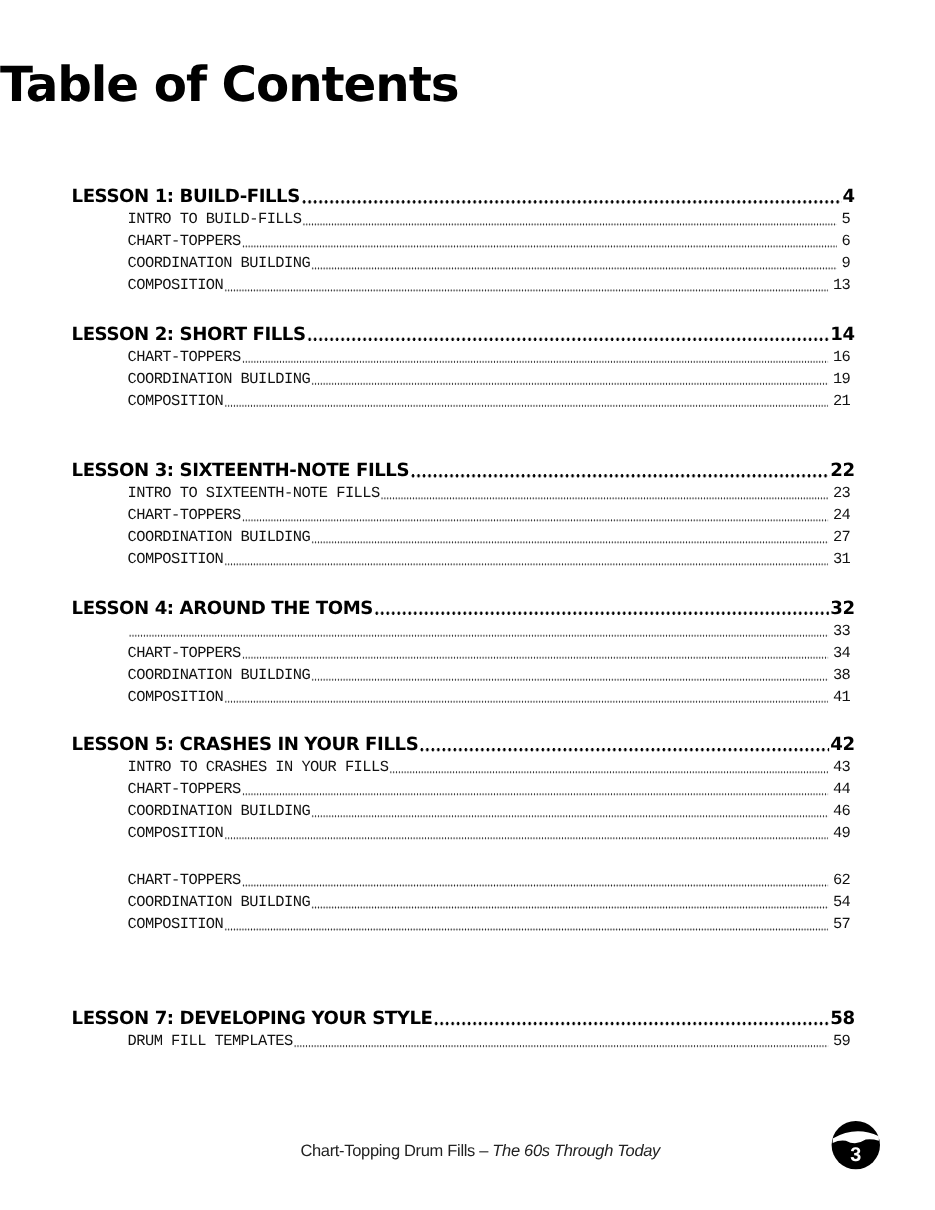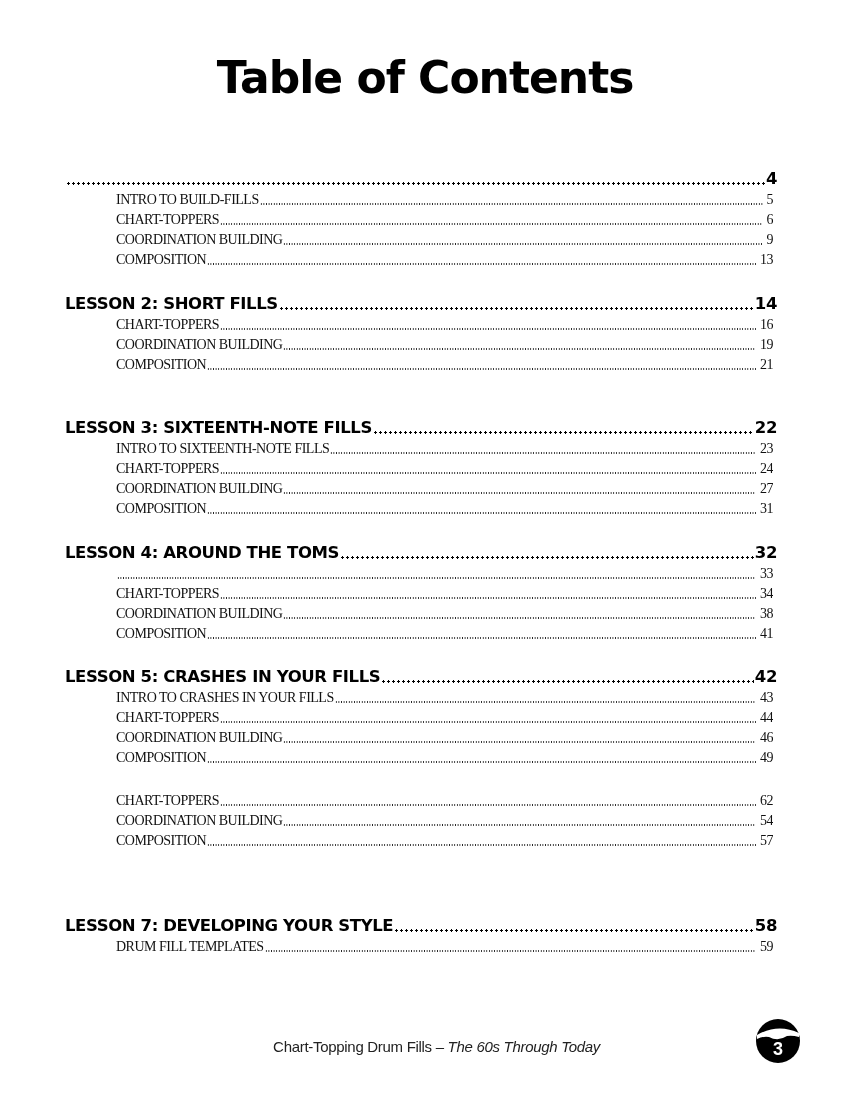--- a/index.html
+++ b/index.html
@@ -13,21 +13,20 @@
       position: relative;
       overflow: hidden;
       font-family: "Liberation Sans", "DejaVu Sans", sans-serif;
       color: #000000;
     }
     .page-title {
       position: absolute;
       top: 48px;
       left: 0;
       width: 850px;
-      text-align: center;
       font-family: "DejaVu Sans", "Liberation Sans", sans-serif;
       font-weight: bold;
       font-size: 44px;
       letter-spacing: -1px;
       line-height: 60px;
       margin: 0;
     }
     .toc {
       position: absolute;
       top: 168px;
@@ -48,21 +47,21 @@
       font-family: "DejaVu Sans", "Liberation Sans", sans-serif;
       font-weight: bold;
       font-size: 16.5px;
       letter-spacing: -0.4px;
       height: 22px;
       line-height: 22px;
     }
     .sub-row {
       margin-left: 51px;
       margin-right: 4px;
-      font-family: Liberation Serif, serif;
+      font-family: Liberation Mono, monospace;
       font-size: 14px;
       letter-spacing: -0.5px;
       height: 20px;
       line-height: 20px;
       color: #111;
     }
     .row .label {
       flex: 0 0 auto;
     }
     .row .leader {
@@ -146,20 +145,21 @@
     }
   </style>
 </head>
 <body>
 
 <h1 class="page-title">Table of Contents</h1>
 
 <div class="toc" id="toc">
     <div class="lesson">
       <div class="row lesson-row">
+        <span class="label">LESSON 1: BUILD-FILLS</span>
         <span class="leader"></span>
         <span class="page">4</span>
       </div>
       <div class="row sub-row">
         <span class="label">INTRO TO BUILD-FILLS</span>
         <span class="leader"></span>
         <span class="page">5</span>
       </div>
       <div class="row sub-row">
         <span class="label">CHART-TOPPERS</span>

